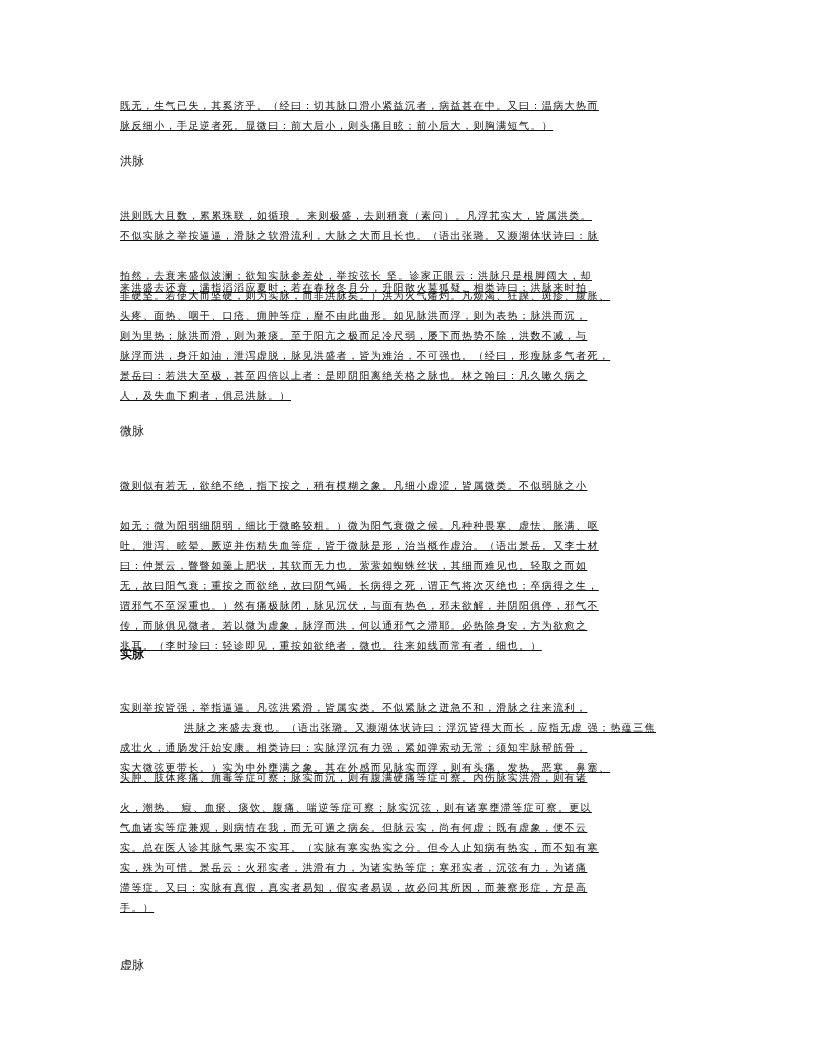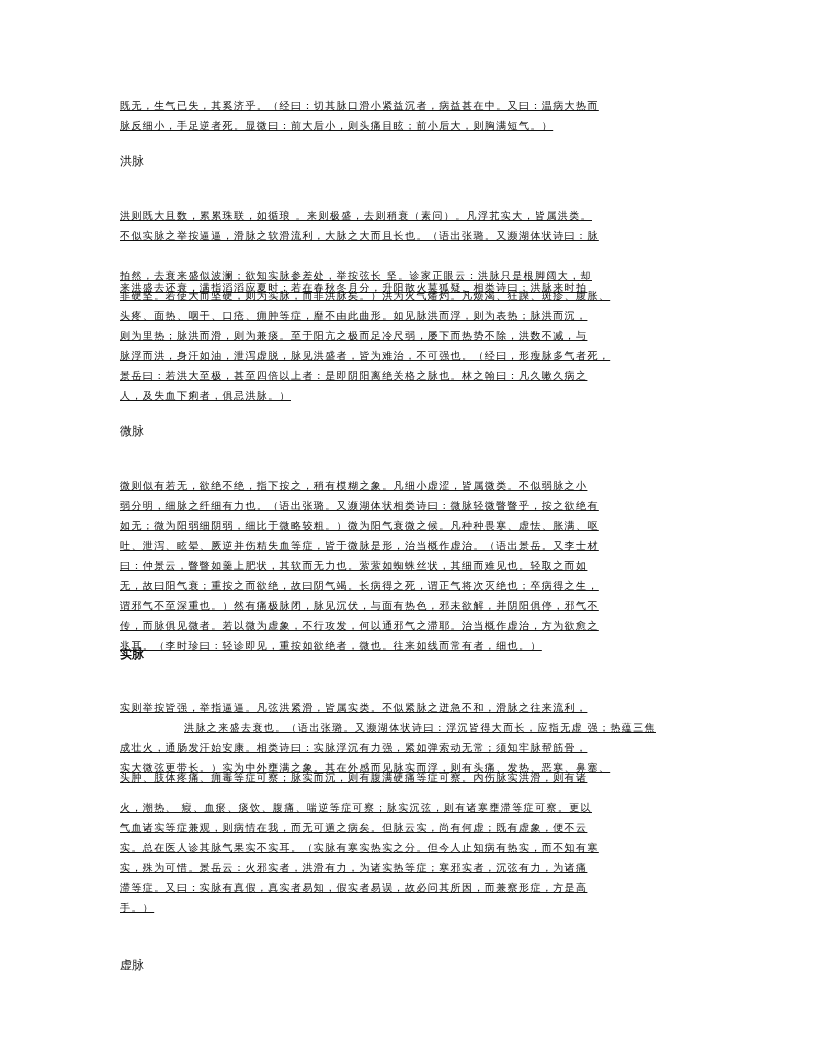--- a/index.html
+++ b/index.html
@@ -31,27 +31,26 @@
     <div class="line" style="top: 246px; margin-top: 32px;">来洪盛去还衰，满指滔滔应夏时；若在春秋冬月分，升阳散火莫狐疑。相类诗曰：洪脉来时拍</div>
     <div class="line" style="top: 266px;">拍然，去衰来盛似波澜；欲知实脉参差处，举按弦长 坚。诊家正眼云：洪脉只是根脚阔大，却</div>
     <div class="line" style="top: 286px;">非硬坚。若使大而坚硬，则为实脉，而非洪脉矣。）洪为火气燔灼。凡烦渴、狂躁、斑疹、腹胀、</div>
     <div class="line" style="top: 306px;">头疼、面热、咽干、口疮、痈肿等症，靡不由此曲形。如见脉洪而浮，则为表热；脉洪而沉，</div>
     <div class="line" style="top: 326px;">则为里热；脉洪而滑，则为兼痰。至于阳亢之极而足冷尺弱，屡下而热势不除，洪数不减，与</div>
     <div class="line" style="top: 346px;">脉浮而洪，身汗如油，泄泻虚脱，脉见洪盛者，皆为难治，不可强也。（经曰，形瘦脉多气者死，</div>
     <div class="line" style="top: 366px;">景岳曰：若洪大至极，甚至四倍以上者：是即阴阳离绝关格之脉也。林之翰曰：凡久嗽久病之</div>
     <div class="line" style="top: 386px;">人，及失血下痢者，俱忌洪脉。）</div>
     <div class="heading" style="top: 421px;">微脉</div>
     <div class="line" style="top: 476px;">微则似有若无，欲绝不绝，指下按之，稍有模糊之象。凡细小虚涩，皆属微类。不似弱脉之小</div>
-    <div class="line" style="top: 496px;">弱分明，细脉之纤细有力也。（语出张璐。又濒湖体状相类诗曰：微脉轻微瞥瞥乎，按之欲绝有</div>
     <div class="line" style="top: 516px;">如无；微为阳弱细阴弱，细比于微略较粗。）微为阳气衰微之候。凡种种畏寒、虚怯、胀满、呕</div>
     <div class="line" style="top: 536px;">吐、泄泻、眩晕、厥逆并伤精失血等症，皆于微脉是形，治当概作虚治。（语出景岳。又李士材</div>
     <div class="line" style="top: 556px;">曰：仲景云，瞥瞥如羹上肥状，其软而无力也。萦萦如蜘蛛丝状，其细而难见也。轻取之而如</div>
     <div class="line" style="top: 576px;">无，故曰阳气衰；重按之而欲绝，故曰阴气竭。长病得之死，谓正气将次灭绝也；卒病得之生，</div>
     <div class="line" style="top: 596px;">谓邪气不至深重也。）然有痛极脉闭，脉见沉伏，与面有热色，邪未欲解，并阴阳俱停，邪气不</div>
-    <div class="line" style="top: 616px;">传，而脉俱见微者。若以微为虚象，不行攻发，何以通邪气之滞耶。治当概作虚治，方为欲愈之</div>
+    <div class="line" style="top: 616px;">传，而脉俱见微者。若以微为虚象，脉浮而洪，何以通邪气之滞耶。必热除身安，方为欲愈之</div>
     <div class="line" style="top: 636px;">兆耳。（李时珍曰：轻诊即见，重按如欲绝者，微也。往来如线而常有者，细也。）</div>
     <div class="heading" style="top: 644px; font-weight: bold;">实脉</div>
     <div class="line" style="top: 698px;">实则举按皆强，举指逼逼。凡弦洪紧滑，皆属实类。不似紧脉之迸急不和，滑脉之往来流利，</div>
     <div class="line" style="top: 718px; text-align: center;">洪脉之来盛去衰也。（语出张璐。又濒湖体状诗曰：浮沉皆得大而长，应指无虚 强；热蕴三焦</div>
     <div class="line" style="top: 738px;">成壮火，通肠发汗始安康。相类诗曰：实脉浮沉有力强，紧如弹索动无常；须知牢脉帮筋骨，</div>
     <div class="line" style="top: 758px;">实大微弦更带长。）实为中外壅满之象。其在外感而见脉实而浮，则有头痛、发热、恶寒、鼻塞、</div>
     <div class="line" style="top: 768px;">头肿、肢体疼痛、痈毒等症可察；脉实而沉，则有腹满硬痛等症可察。内伤脉实洪滑，则有诸</div>
     <div class="line" style="top: 798px;">火，潮热、 瘕、血瘀、痰饮、腹痛、喘逆等症可察；脉实沉弦，则有诸寒壅滞等症可察。更以</div>
     <div class="line" style="top: 818px;">气血诸实等症兼观，则病情在我，而无可遁之病矣。但脉云实，尚有何虚；既有虚象，便不云</div>
     <div class="line" style="top: 838px;">实。总在医人诊其脉气果实不实耳。（实脉有寒实热实之分。但今人止知病有热实，而不知有寒</div>

